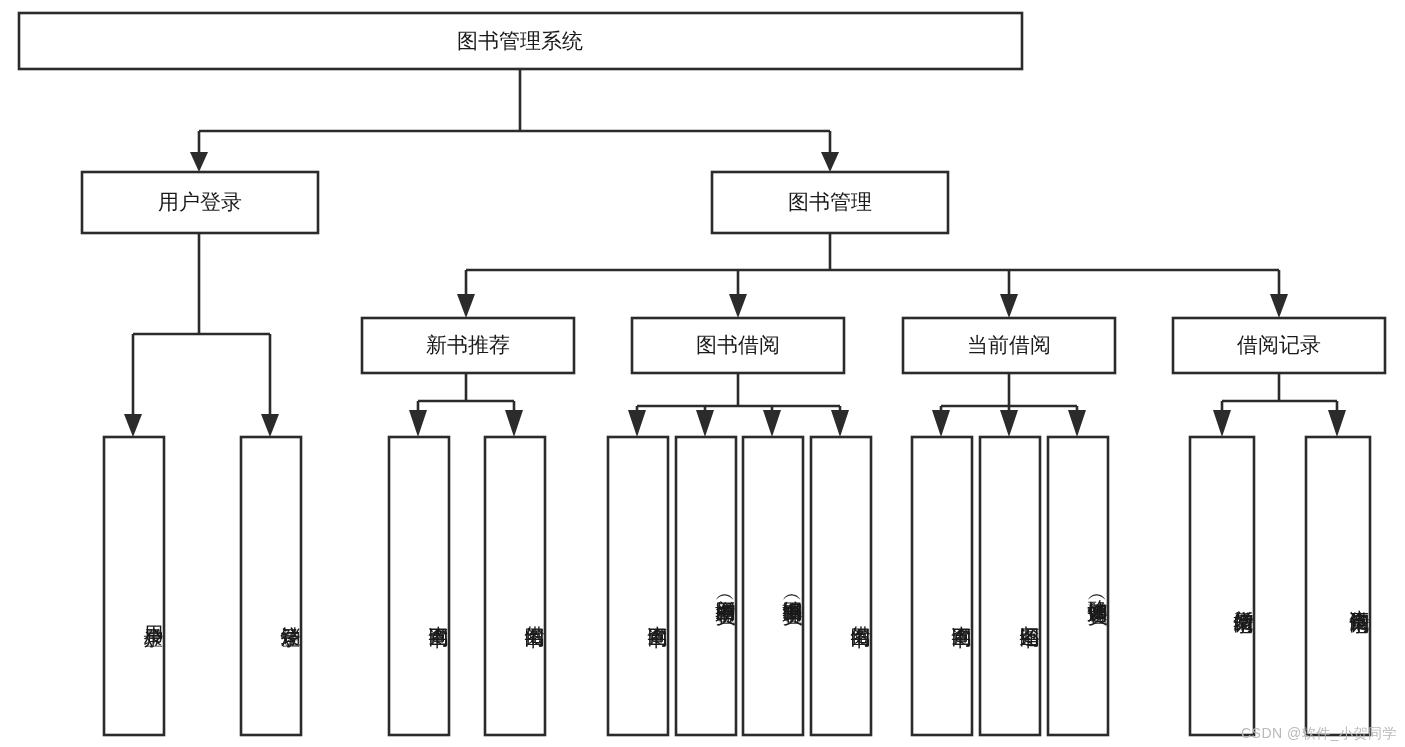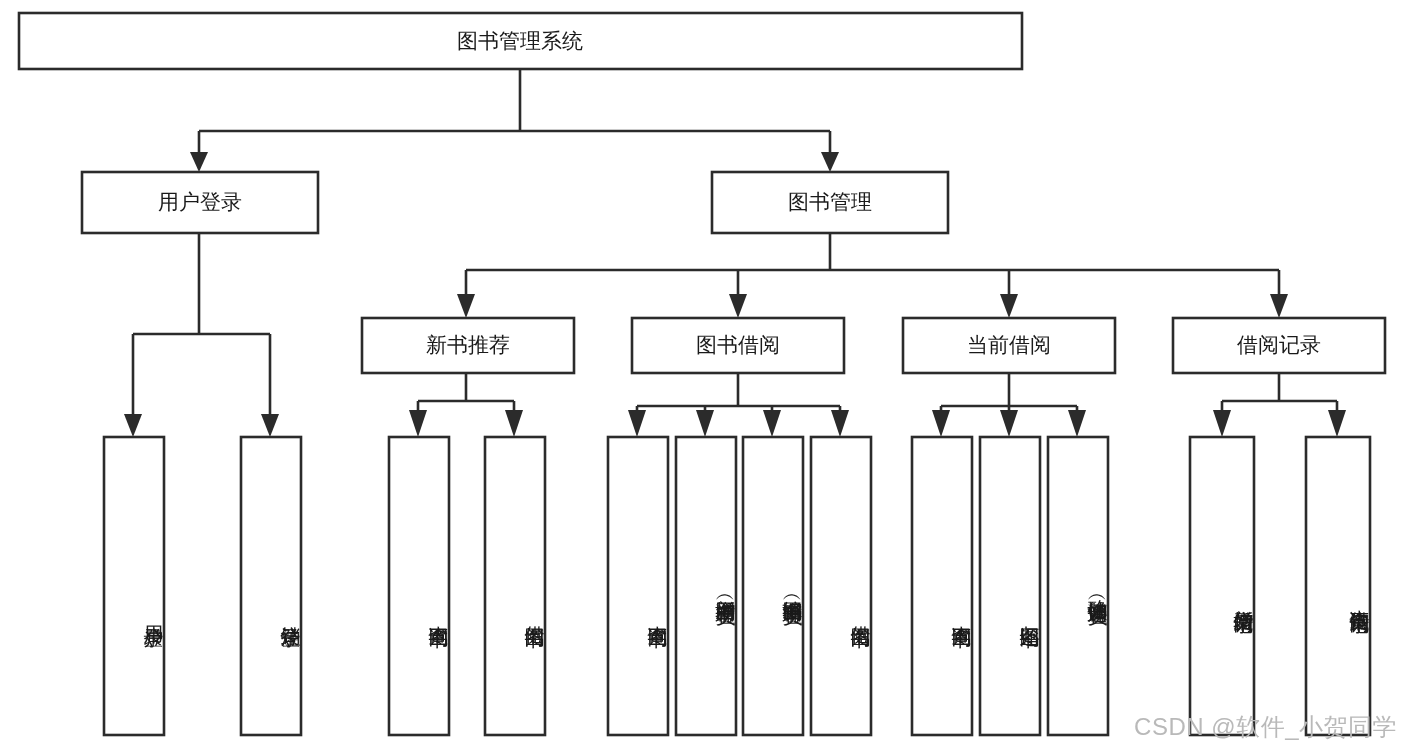--- a/index.html
+++ b/index.html
@@ -61,21 +61,21 @@
     display: flex;
     align-items: flex-start;
     justify-content: center;
     pointer-events: none;
   }
   #watermark {
     position: absolute;
     right: 8px;
     bottom: 4px;
     font-family: "Liberation Sans", "DejaVu Sans", sans-serif;
-    font-size: 24px;
+    font-size: 14px;
     color: #b9b9b9;
     letter-spacing: 0.5px;
     user-select: none;
     padding-left: 27px;
   }
 </style>
 </head>
 <body>
 
 <div id="diagram-root">

